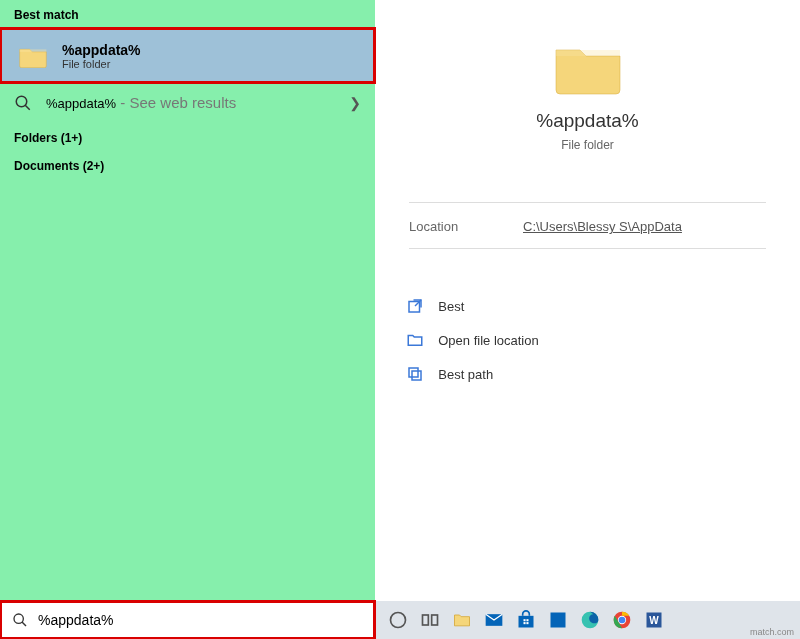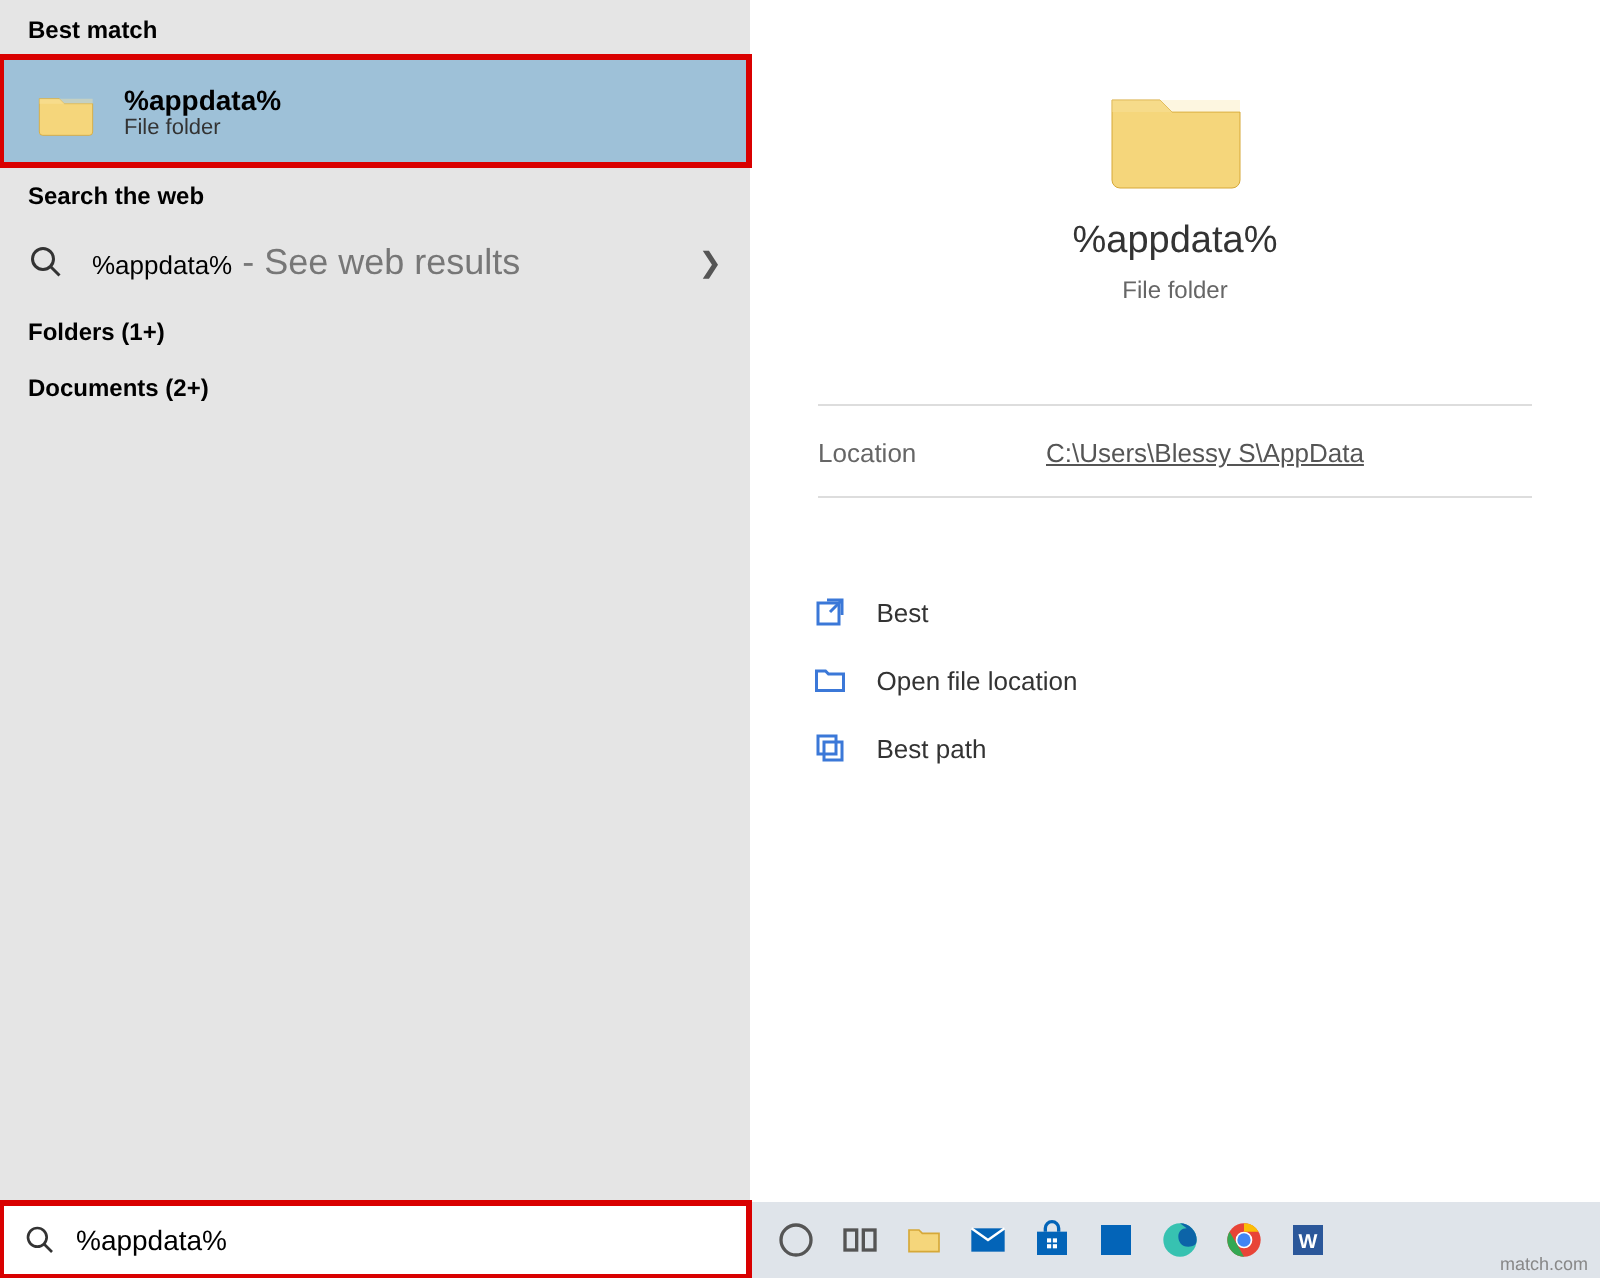--- a/index.html
+++ b/index.html
@@ -1,36 +1,36 @@
 <!DOCTYPE html>
 <html><head>
 <meta charset="utf-8">
 <style>
 * { margin: 0; padding: 0; box-sizing: border-box; font-family: "Segoe UI", -apple-system, sans-serif; }
 html, body { width: 800px; height: 639px; overflow: hidden; background: #fff; }
 
 .container { display: flex; width: 800px; height: 601px; }
 
 
-.left { width: 375px; background: #e5e5e5; display: flex; flex-direction: column; position: relative; }
+.left { width: 375px; background: #86efac; display: flex; flex-direction: column; position: relative; }
 .section-header { font-size: 12px; font-weight: 600; color: #000; padding: 8px 14px 6px; }
 
 .best-match-item { display: flex; align-items: center; background: #9ec1d8; padding: 10px 14px 10px 18px; height: 55px; }
 .best-match-item .folder-ico { width: 30px; height: 24px; margin-right: 14px; }
 .best-match-item .txt { display: flex; flex-direction: column; }
 .best-match-item .title { font-size: 14px; font-weight: 600; color: #000; }
 .best-match-item .sub { font-size: 11px; color: #333; }
 
 .red-box { outline: 3px solid #d90000; outline-offset: -2px; }
 
 .web-item { display: flex; align-items: center; padding: 10px 14px; height: 40px; justify-content: space-between; }
 .web-item .left-part { display: flex; align-items: center; }
 .web-item .search-ico { width: 18px; height: 18px; margin-right: 14px; color: #333; }
 .web-item .label { font-size: 13px; color: #000; }
-.web-item .hint { font-size: 18px; color: #777; }
+.web-item .hint { font-size: 15px; color: #777; }
 .web-item .chev { font-size: 14px; color: #555; }
 
 .folders-line, .docs-line { font-size: 12px; font-weight: 600; color: #000; padding: 8px 14px 6px; }
 
 
 .right { flex: 1; background: #fff; display: flex; flex-direction: column; align-items: center; padding-top: 38px; }
 .big-folder { width: 72px; height: 58px; margin-bottom: 14px; }
 .preview-title { font-size: 19px; color: #333; margin-bottom: 6px; }
 .preview-sub { font-size: 12px; color: #666; margin-bottom: 50px; }
 
@@ -66,21 +66,20 @@
       <svg class="folder-ico" viewBox="0 0 36 28">
         <path class="folder-shape" d="M2 6 h12 l3 3 h17 v17 a2 2 0 0 1 -2 2 H4 a2 2 0 0 1 -2 -2 Z"></path>
         <path class="folder-top" d="M2 6 h32 v3 H2 Z" opacity="0.4"></path>
       </svg>
       <div class="txt">
         <span class="title">%appdata%</span>
         <span class="sub">File folder</span>
       </div>
     </div>
 
-    <div class="section-header">Search the web</div>
 
     <div class="web-item">
       <div class="left-part">
         <svg class="search-ico" viewBox="0 0 24 24" fill="none" stroke="currentColor" stroke-width="2">
           <circle cx="10" cy="10" r="7"></circle>
             <line x1="15" y1="15" x2="21" y2="21"></line>
         </svg>
         <span>
           <span class="label">%appdata%</span><span class="hint"> - See web results</span>
         </span>

